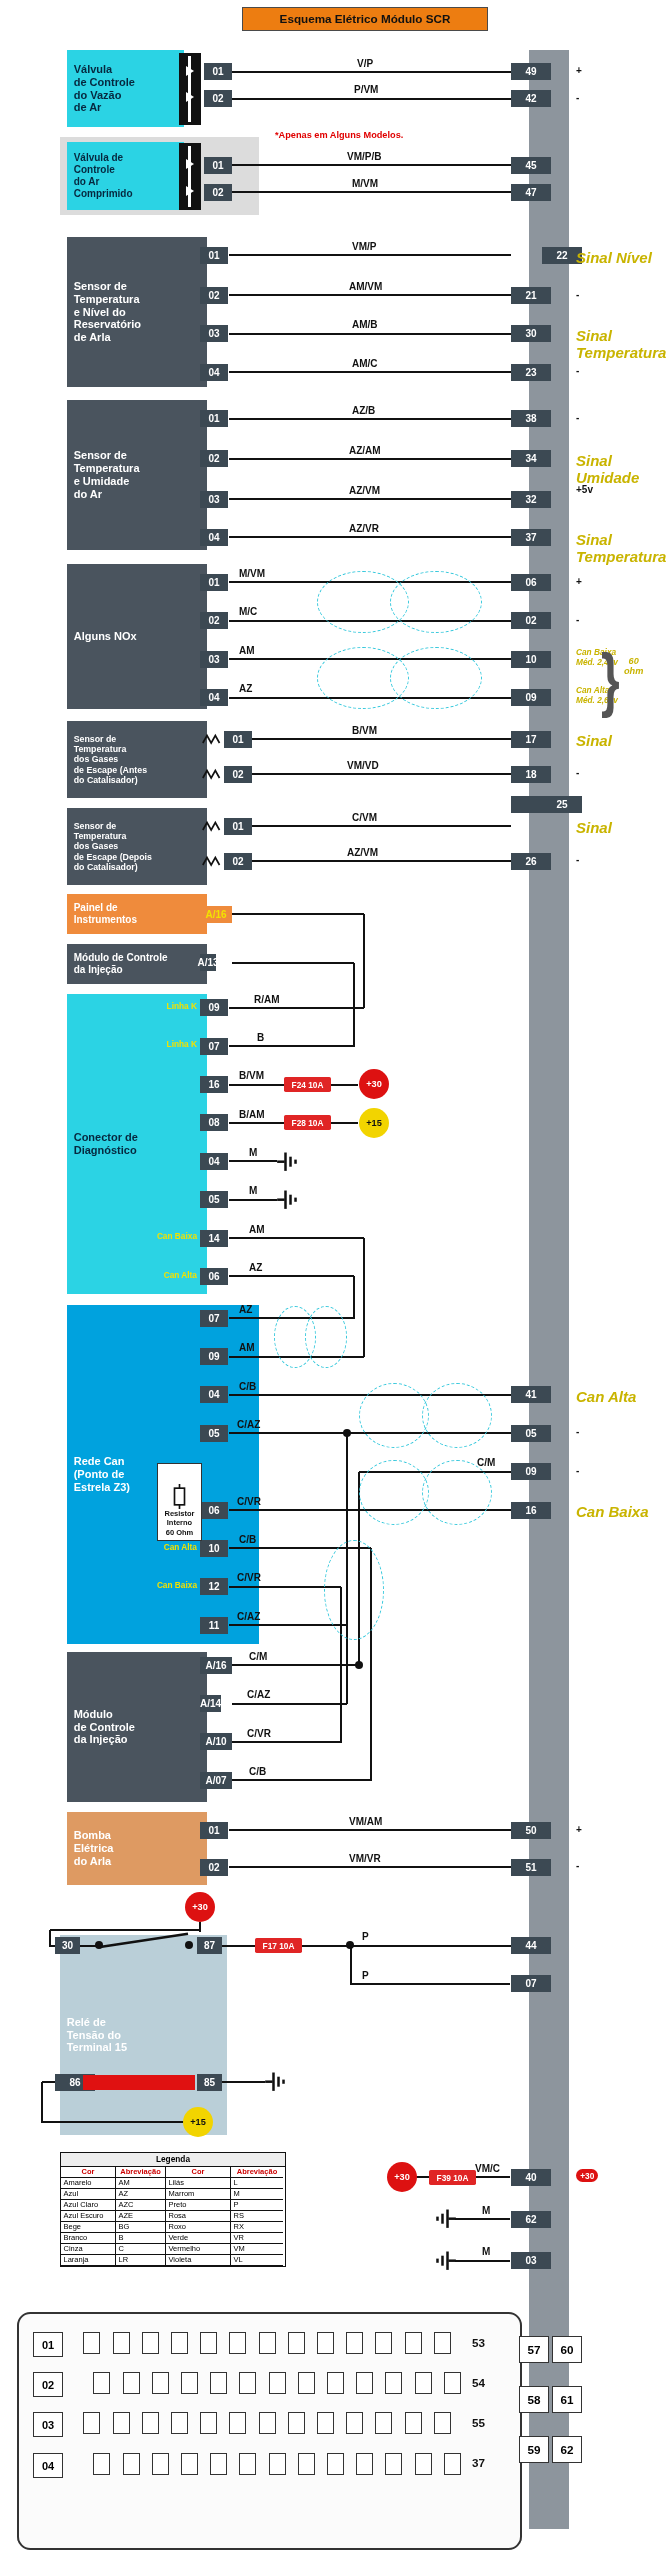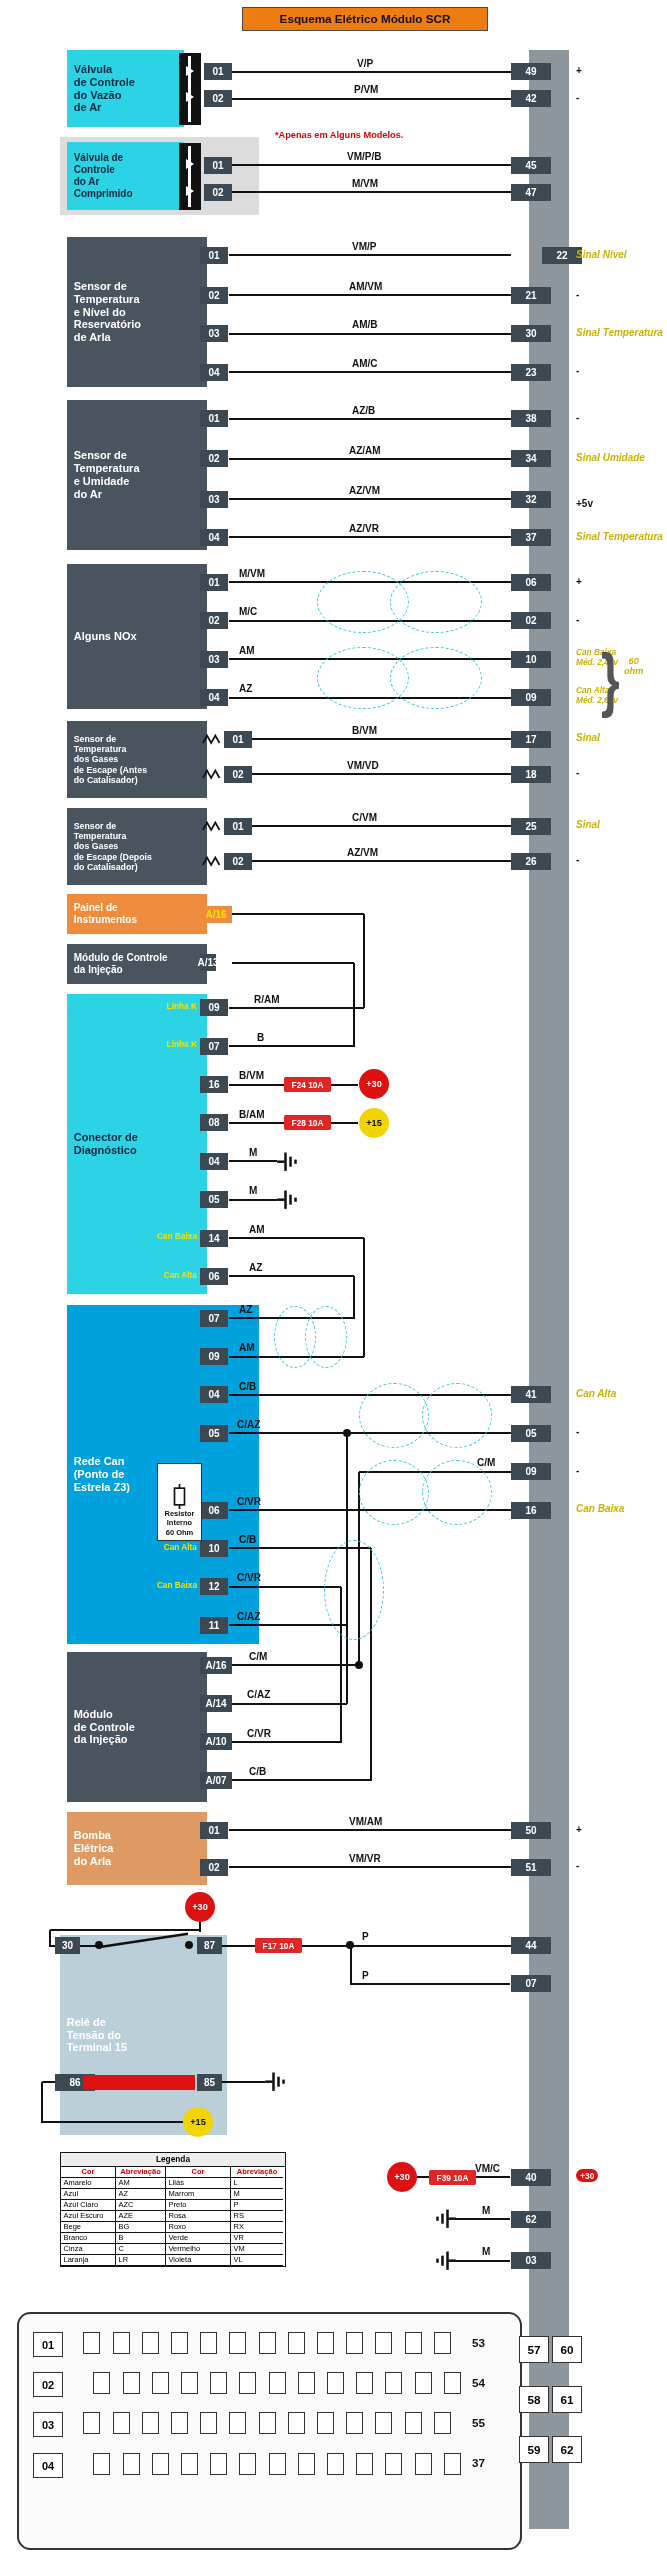--- a/index.html
+++ b/index.html
@@ -9,21 +9,21 @@
 #title-bar{position:absolute;left:242px;top:6.7px;width:244px;height:22px;background:#ED7D11;border:1.7px solid #4a4a4a;display:flex;align-items:center;justify-content:center;font-weight:bold;font-size:11.7px;color:#111}
 #right-bar{position:absolute;left:529px;top:50px;width:40px;height:2479px;background:#8D959D}
 #note{position:absolute;left:275px;top:130px;color:#E00000;font-weight:bold;font-size:9.2px}
 .comp-box{position:absolute;display:flex;align-items:center;white-space:pre-line;font-weight:bold;padding-left:6.7px;line-height:1.18}
 .tab{position:absolute;height:16.7px;background:#3C4953;color:#fff;font-weight:bold;font-size:10px;display:flex;align-items:center;justify-content:center}
 .rpin{position:absolute;left:511px;width:40px;height:16.7px;background:#3C4953;color:#fff;font-weight:bold;font-size:10px;display:flex;align-items:center;justify-content:center}
 .wire{position:absolute;background:#111}
 .wlabel{position:absolute;font-size:10px;font-weight:bold;color:#111;white-space:nowrap}
 .plabel{position:absolute;width:60px;text-align:right;font-size:8.3px;font-weight:bold;color:#F2E200;white-space:nowrap}
 .rlabel{position:absolute;left:576px;font-size:10px;font-weight:bold;color:#111;white-space:pre-line}
-.rlabel.y{color:#C9B400;font-style:italic;font-size:10px}
+.rlabel.y{color:#C9B400;font-style:italic;font-size:15px}
 .rlabel.y2{color:#C9B400;font-style:italic;font-size:8.3px;line-height:1.25}
 .rlabel.r{background:#DD1111;color:#fff;font-size:8.3px;border-radius:7.5px;padding:1.7px 4.2px;font-style:normal}
 .fuse{position:absolute;width:47px;height:15px;background:#E02525;color:#fff;font-size:8.3px;font-weight:bold;display:flex;align-items:center;justify-content:center;border-radius:1.7px}
 .pwr{position:absolute;width:30px;height:30px;border-radius:50%;display:flex;align-items:center;justify-content:center;font-size:9.2px;font-weight:bold}
 .pwr.r{background:#DD1111;color:#fff}
 .pwr.y{background:#F2D400;color:#111}
 .dot{position:absolute;width:8.3px;height:8.3px;border-radius:50%;background:#111}
 .tw{position:absolute;border:1.7px dashed #35C8DC;border-radius:50%}
 .valve{position:absolute;width:22px;background:#111}
 .valve:before{content:"";position:absolute;left:9.2px;top:3.3px;bottom:3.3px;width:3.3px;background:#fff}
@@ -225,21 +225,21 @@
       <div class="tab" style="left: 200px; top: 1268px; width: 28px;">06</div>
       <div class="tab" style="left: 200px; top: 1310px; width: 28px;">07</div>
       <div class="tab" style="left: 200px; top: 1348px; width: 28px;">09</div>
       <div class="tab" style="left: 200px; top: 1386px; width: 28px;">04</div>
       <div class="tab" style="left: 200px; top: 1425px; width: 28px;">05</div>
       <div class="tab" style="left: 200px; top: 1502px; width: 28px;">06</div>
       <div class="tab" style="left: 200px; top: 1540px; width: 28px;">10</div>
       <div class="tab" style="left: 200px; top: 1578px; width: 28px;">12</div>
       <div class="tab" style="left: 200px; top: 1617px; width: 28px;">11</div>
       <div class="tab" style="left: 200px; top: 1657px; width: 32px;">A/16</div>
-      <div class="tab" style="left: 200px; top: 1695px; width: 32px;">A/14</div>
+      <div class="tab" style="left: 200px; top: 1695px; width: 21px;">A/14</div>
       <div class="tab" style="left: 200px; top: 1733px; width: 32px;">A/10</div>
       <div class="tab" style="left: 200px; top: 1772px; width: 32px;">A/07</div>
       <div class="tab" style="left: 200px; top: 1822px; width: 28px;">01</div>
       <div class="tab" style="left: 200px; top: 1859px; width: 28px;">02</div>
       <div class="tab" style="left: 55px; top: 1937px; width: 25px;">30</div>
       <div class="tab" style="left: 197px; top: 1937px; width: 25px;">87</div>
       <div class="tab" style="left: 55px; top: 2074px; width: 40px;">86</div>
       <div class="tab" style="left: 197px; top: 2074px; width: 25px;">85</div>
       <div class="plabel" style="left: 137px; top: 1001px;">Linha K</div>
       <div class="plabel" style="left: 137px; top: 1039px;">Linha K</div>
@@ -397,38 +397,38 @@
       <div class="rlabel" style="top: 289px;">-</div>
       <div class="rpin" style="top: 325px;">30</div>
       <div class="rlabel y" style="top: 327px;">Sinal Temperatura</div>
       <div class="rpin" style="top: 364px;">23</div>
       <div class="rlabel" style="top: 365px;">-</div>
       <div class="rpin" style="top: 410px;">38</div>
       <div class="rlabel" style="top: 412px;">-</div>
       <div class="rpin" style="top: 450px;">34</div>
       <div class="rlabel y" style="top: 452px;">Sinal Umidade</div>
       <div class="rpin" style="top: 491px;">32</div>
-      <div class="rlabel" style="top: 498px;">+5v</div>
+      <div class="rlabel" style="top: 484px;">+5v</div>
       <div class="rpin" style="top: 529px;">37</div>
       <div class="rlabel y" style="top: 531px;">Sinal Temperatura</div>
       <div class="rpin" style="top: 574px;">06</div>
       <div class="rlabel" style="top: 576px;">+</div>
       <div class="rpin" style="top: 612px;">02</div>
       <div class="rlabel" style="top: 614px;">-</div>
       <div class="rpin" style="top: 651px;">10</div>
       <div class="rlabel y2" style="top: 647px;">Can Baixa
 Méd. 2,42v</div>
       <div class="rpin" style="top: 689px;">09</div>
       <div class="rlabel y2" style="top: 685px;">Can Alta
 Méd. 2,60v</div>
       <div class="rpin" style="top: 731px;">17</div>
       <div class="rlabel y" style="top: 732px;">Sinal</div>
       <div class="rpin" style="top: 766px;">18</div>
       <div class="rlabel" style="top: 767px;">-</div>
-      <div class="rpin" style="top: 818px;">25</div>
+      <div class="rpin" style="top: 796px; padding-left: 31px;">25</div>
       <div class="rlabel y" style="top: 819px;">Sinal</div>
       <div class="rpin" style="top: 853px;">26</div>
       <div class="rlabel" style="top: 854px;">-</div>
       <div class="rpin" style="top: 1386px;">41</div>
       <div class="rlabel y" style="top: 1388px;">Can Alta</div>
       <div class="rpin" style="top: 1425px;">05</div>
       <div class="rlabel" style="top: 1426px;">-</div>
       <div class="rpin" style="top: 1463px;">09</div>
       <div class="rlabel" style="top: 1465px;">-</div>
       <div class="rpin" style="top: 1502px;">16</div>

